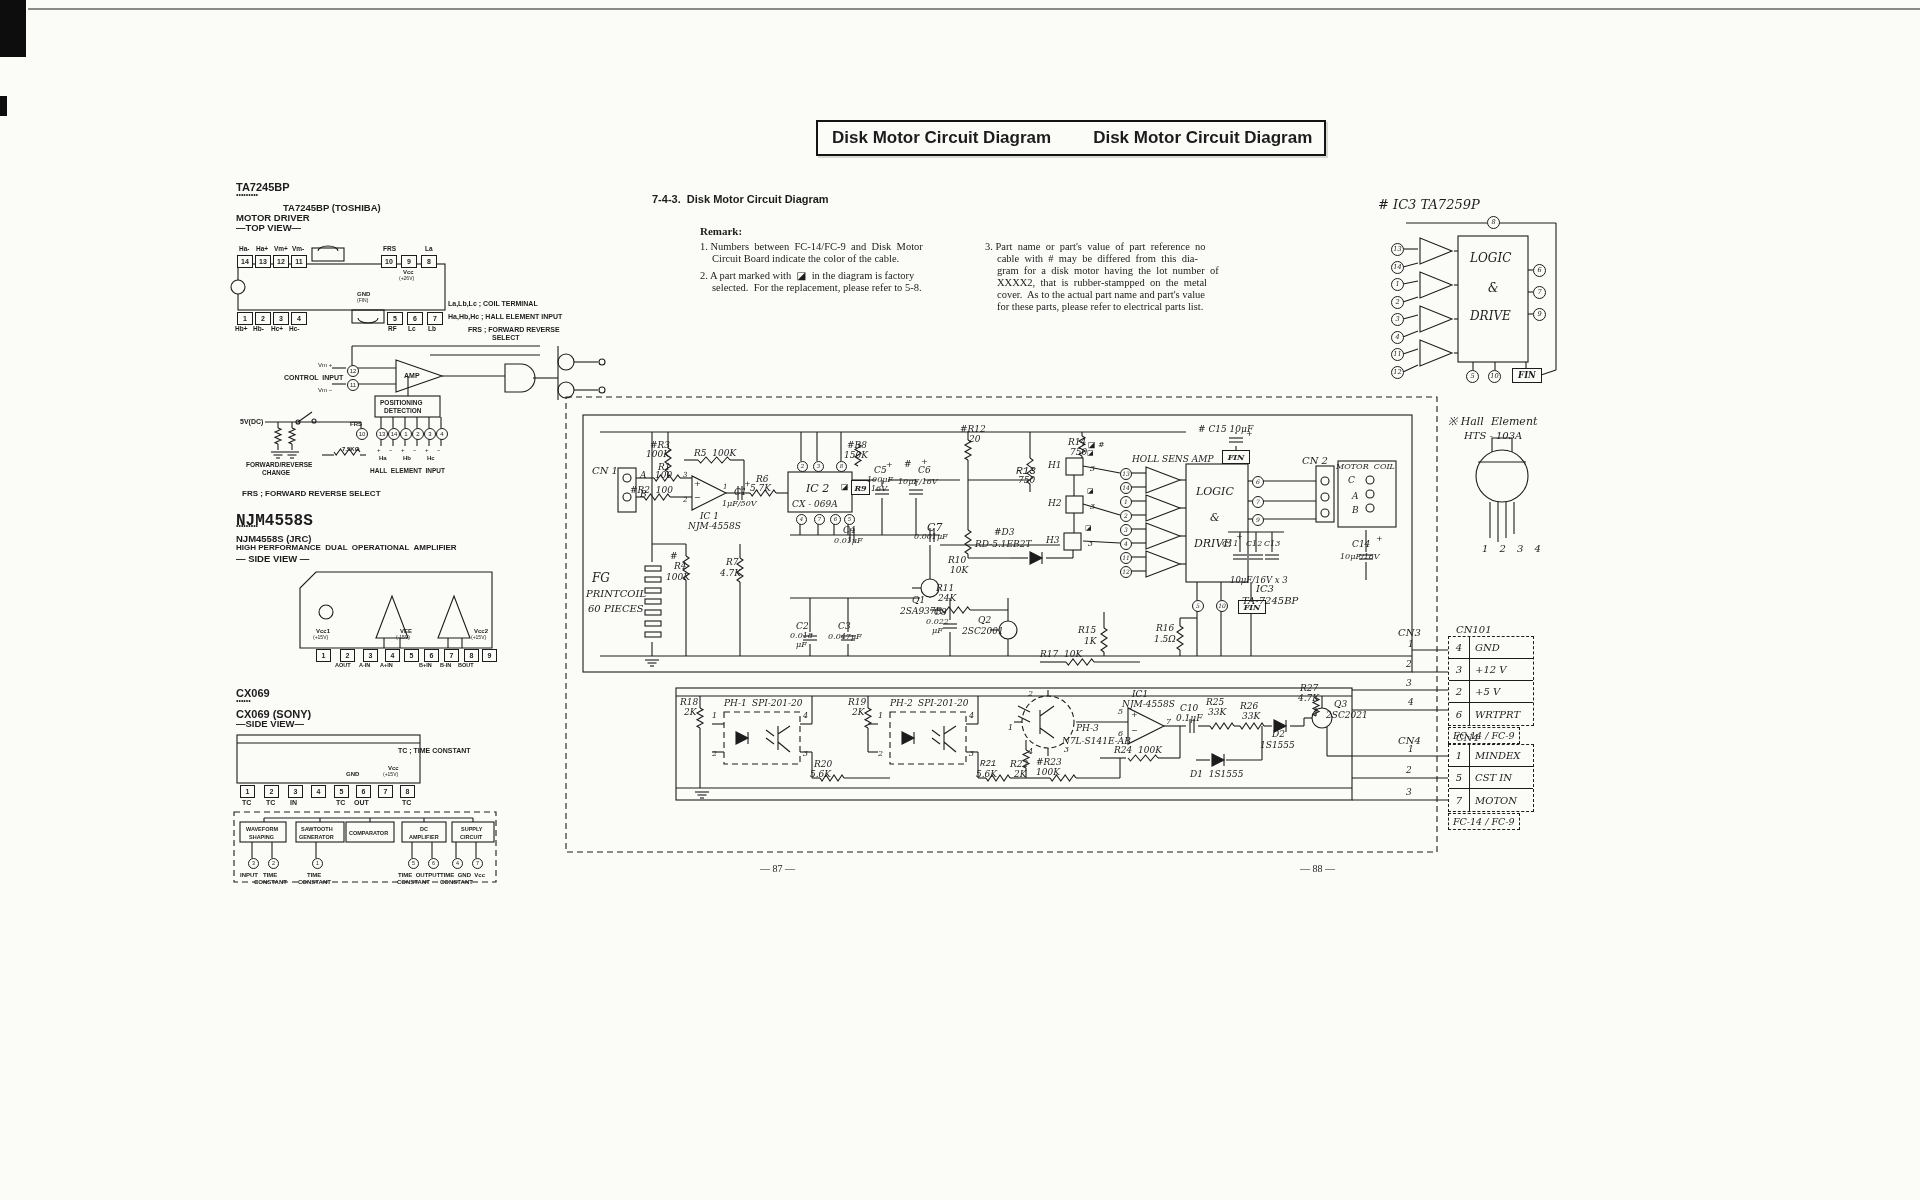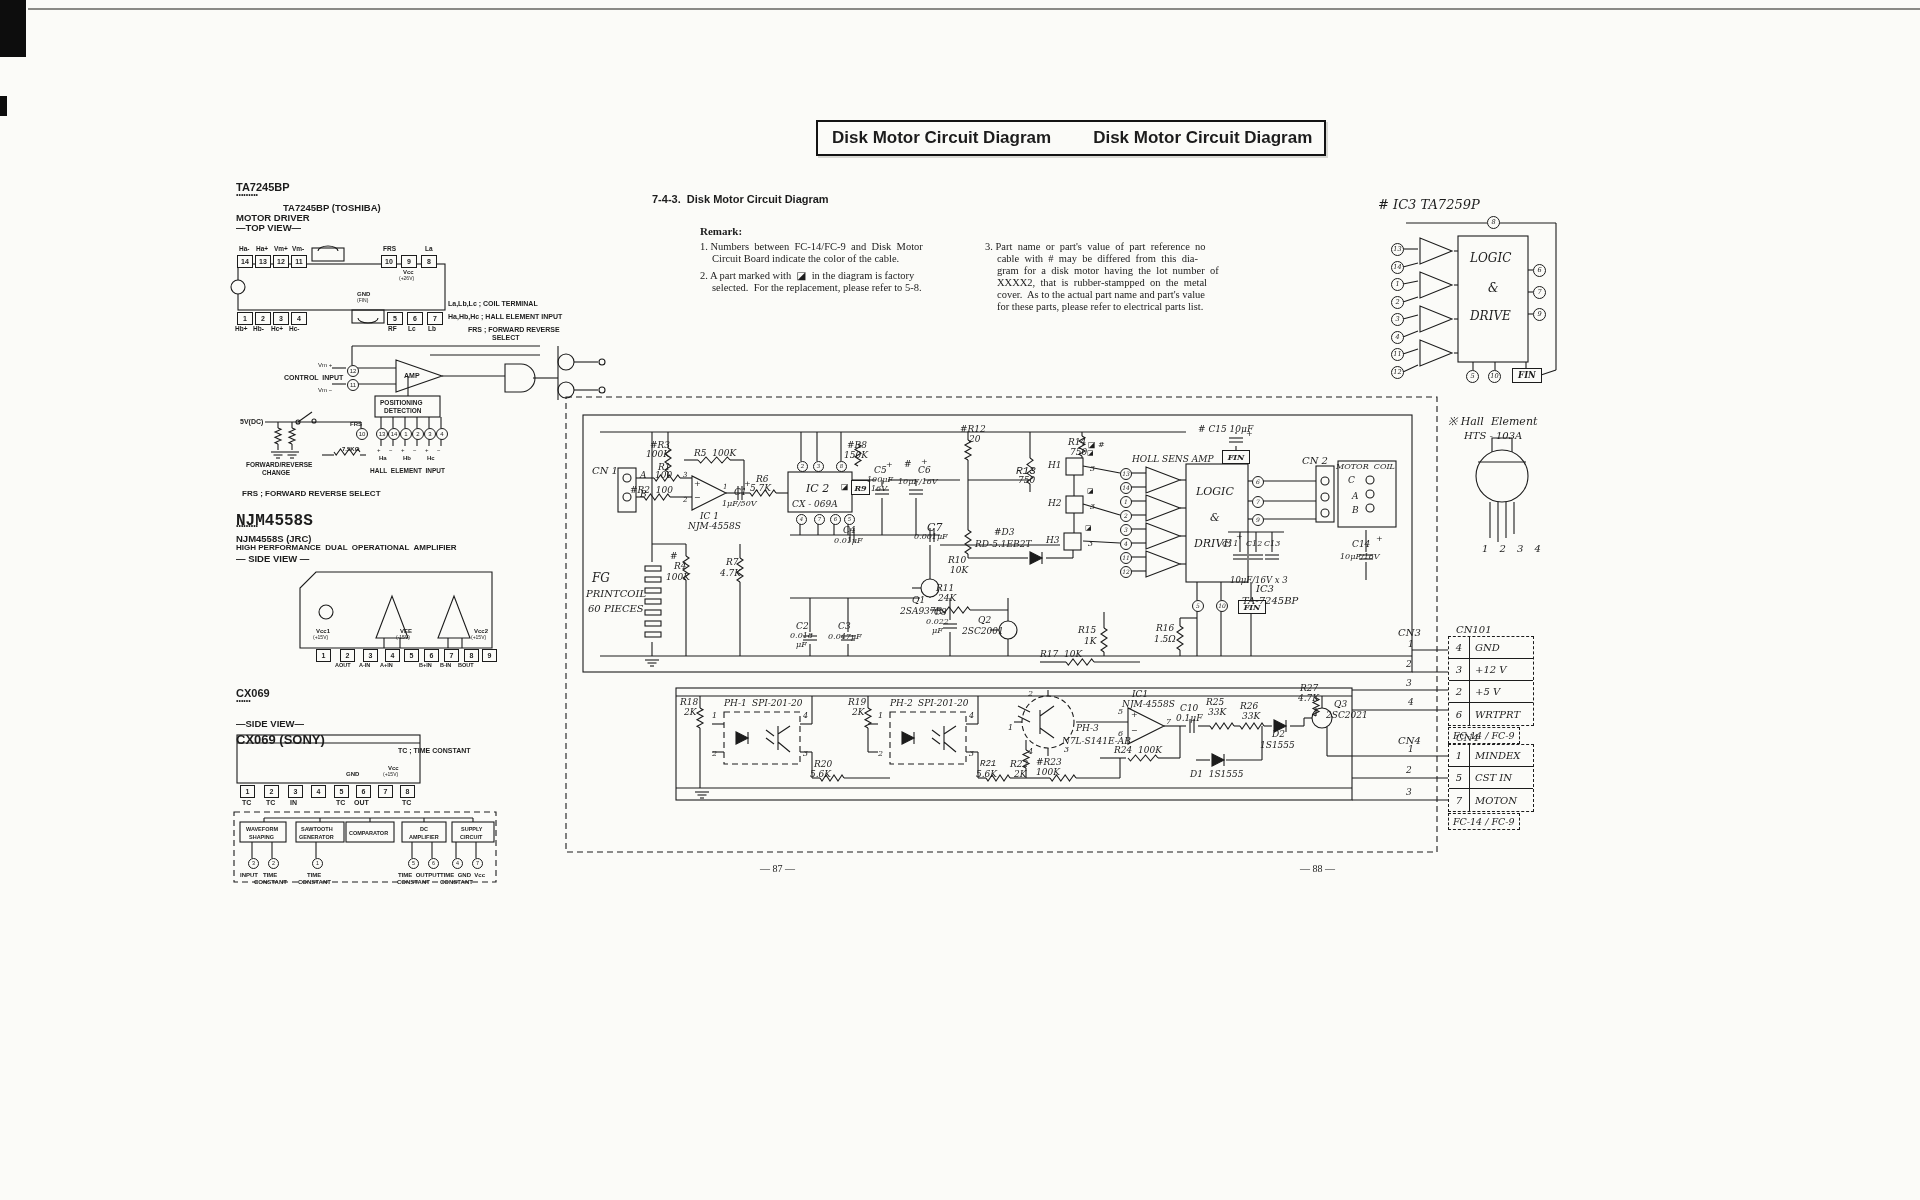--- a/index.html
+++ b/index.html
@@ -556,21 +556,21 @@
       <span class="bpin f0" style="width: 13px; height: 11px; font-size: 7px; left: 464px; top: 649px;">8</span>
       <span class="bpin f0" style="width: 13px; height: 11px; font-size: 7px; left: 482px; top: 649px;">9</span>
       <span class="sp f0 b" style="font-size: 5.5px; left: 335px; top: 663px;">AOUT</span>
       <span class="sp f0 b" style="font-size: 5.5px; left: 359px; top: 663px;">A-IN</span>
       <span class="sp f0 b" style="font-size: 5.5px; left: 380px; top: 663px;">A+IN</span>
       <span class="sp f0 b" style="font-size: 5.5px; left: 419px; top: 663px;">B+IN</span>
       <span class="sp f0 b" style="font-size: 5.5px; left: 440px; top: 663px;">B-IN</span>
       <span class="sp f0 b" style="font-size: 5.5px; left: 458px; top: 663px;">BOUT</span>
       <span class="sp f0 b" style="font-size: 11px; left: 236px; top: 688px;">CX069</span>
       <span class="sp f0" style="font-size: 7px; left: 236px; top: 697px;">••••••</span>
-      <span class="sp f0 b" style="font-size: 13px; left: 236px; top: 709px; margin-top: 24px;">CX069 (SONY)</span>
+      <span class="sp f0 b" style="font-size: 11px; left: 236px; top: 709px;">CX069 (SONY)</span>
       <span class="sp f0 b" style="font-size: 9.5px; left: 236px; top: 719px;">—SIDE VIEW—</span>
       <span class="sp f0 b" style="font-size: 7px; left: 398px; top: 747px;">TC ; TIME CONSTANT</span>
       <span class="sp f0 b" style="font-size: 6px; left: 346px; top: 771px;">GND</span>
       <span class="sp f0 b" style="font-size: 6px; left: 388px; top: 765px;">Vcc</span>
       <span class="sp f0" style="font-size: 5px; left: 383px; top: 772px;">(+15V)</span>
       <span class="bpin f0" style="width: 13px; height: 11px; font-size: 7px; left: 240px; top: 785px;">1</span>
       <span class="bpin f0" style="width: 13px; height: 11px; font-size: 7px; left: 264px; top: 785px;">2</span>
       <span class="bpin f0" style="width: 13px; height: 11px; font-size: 7px; left: 288px; top: 785px;">3</span>
       <span class="bpin f0" style="width: 13px; height: 11px; font-size: 7px; left: 311px; top: 785px;">4</span>
       <span class="bpin f0" style="width: 13px; height: 11px; font-size: 7px; left: 334px; top: 785px;">5</span>

